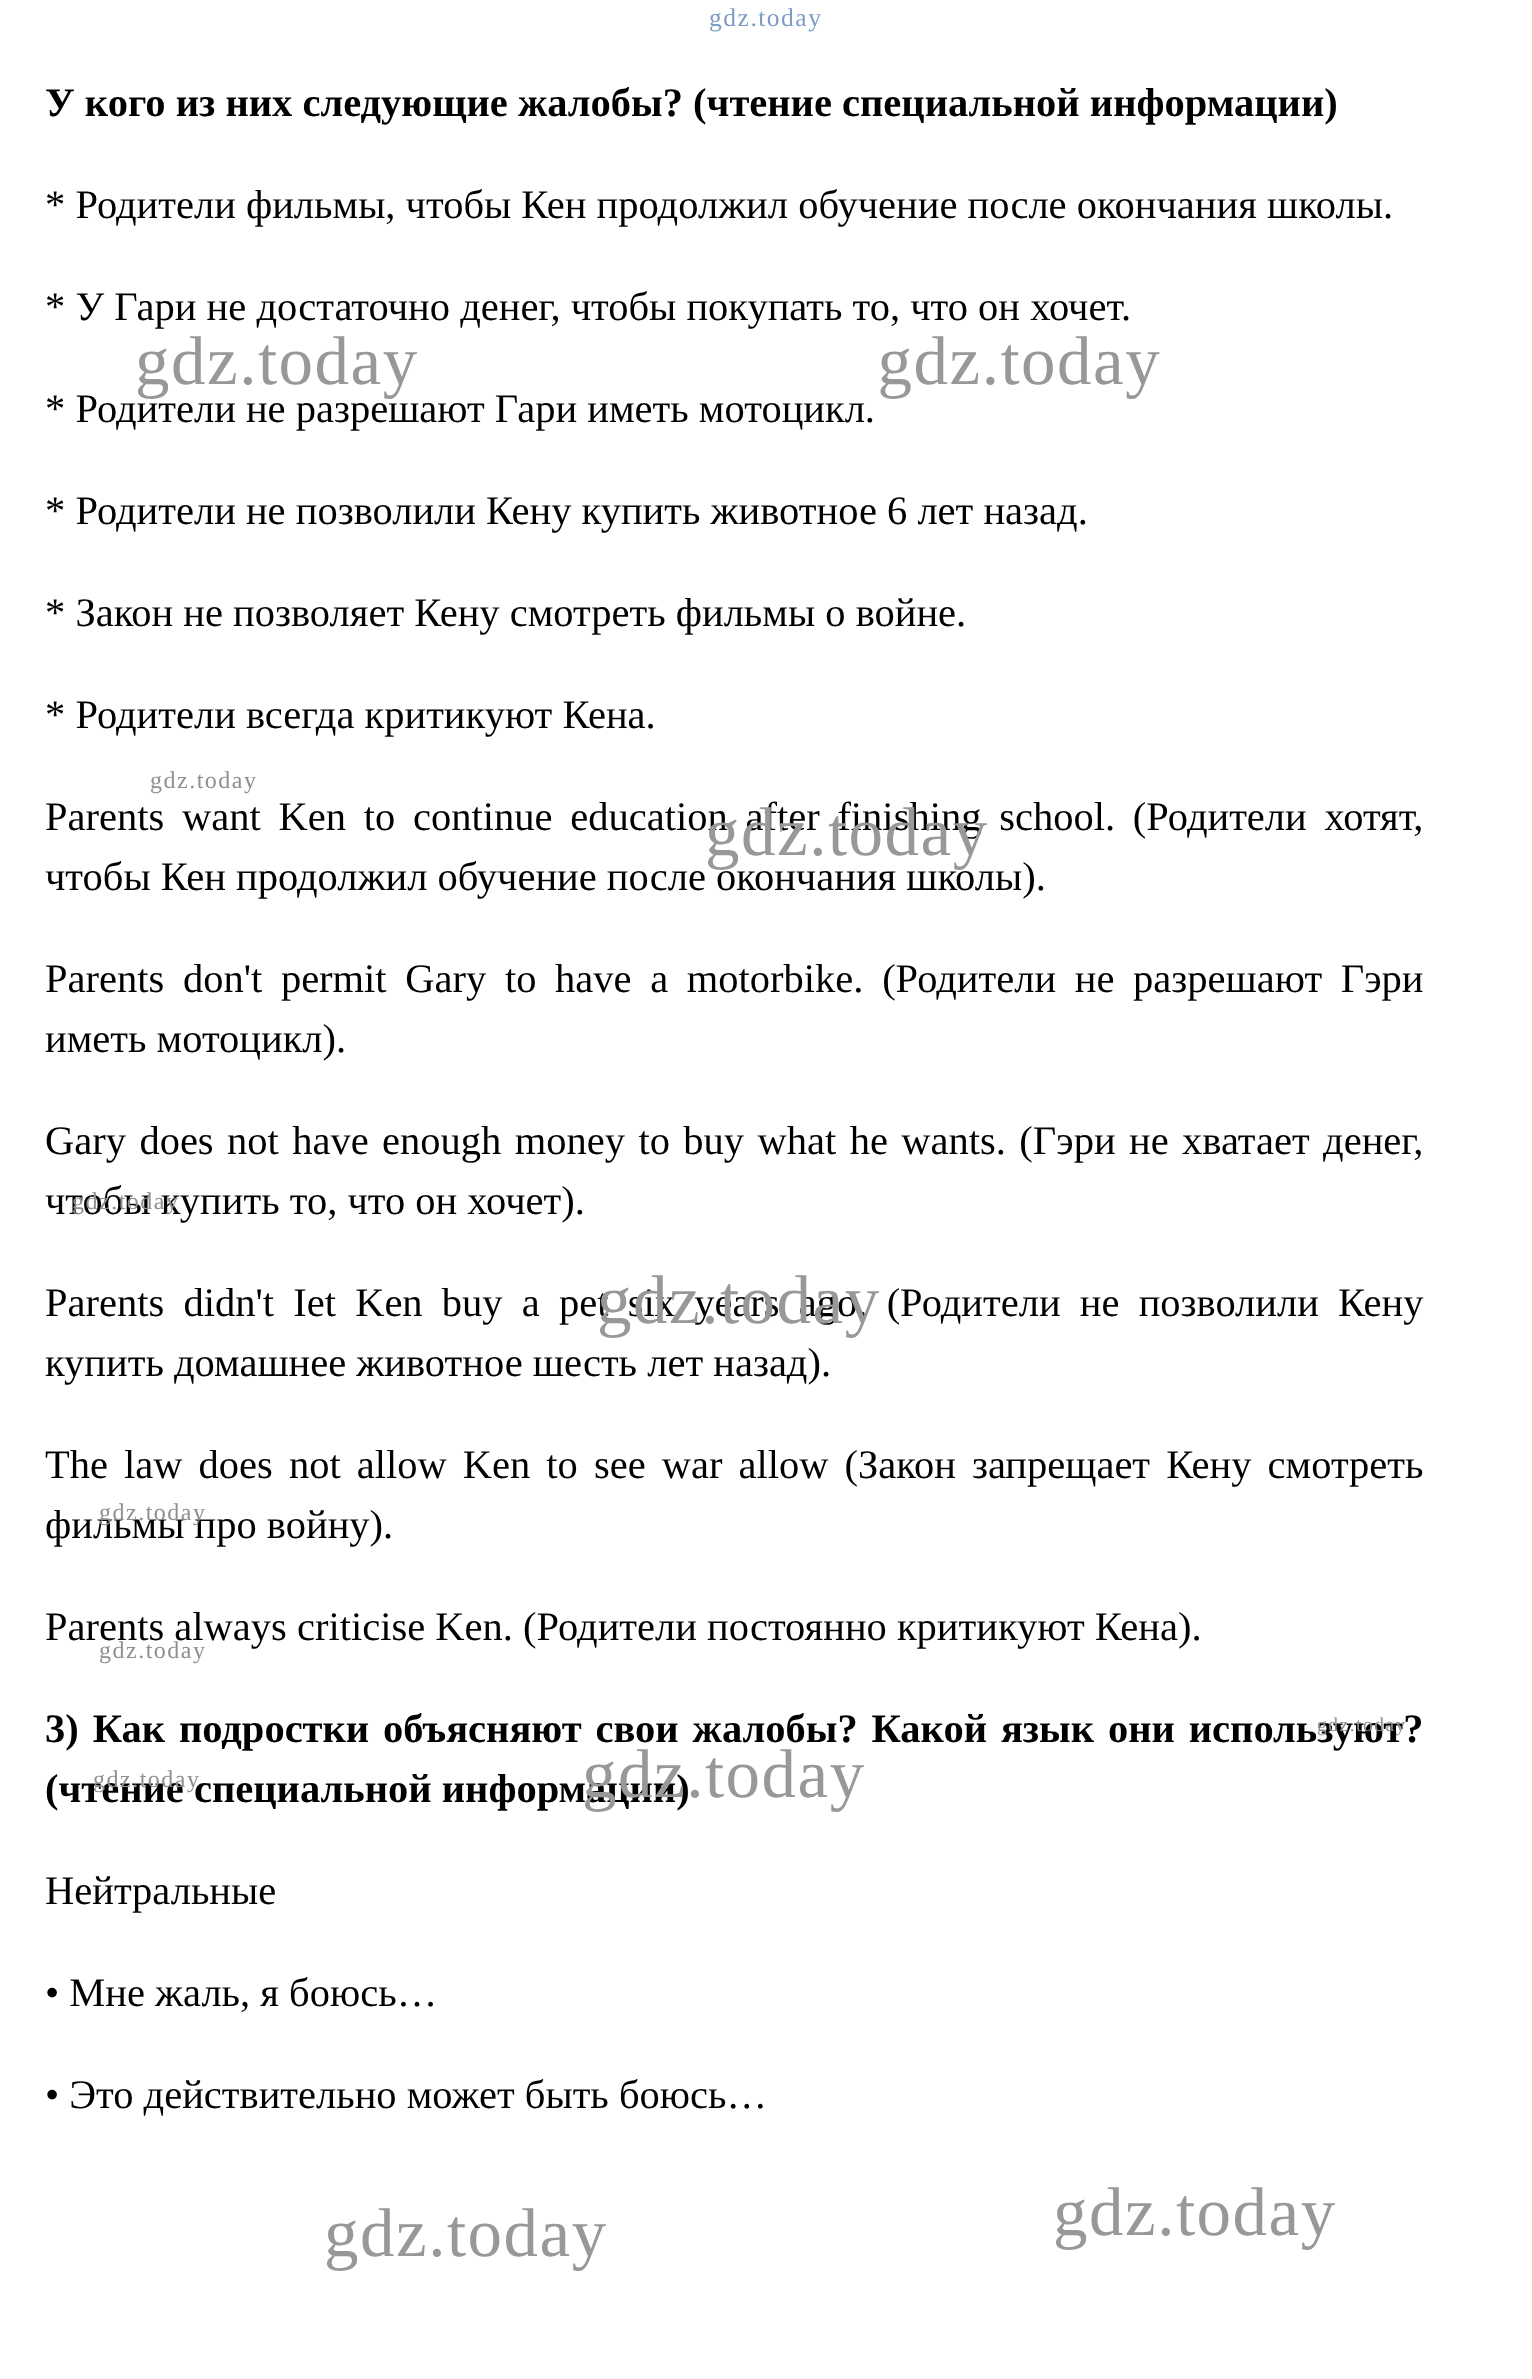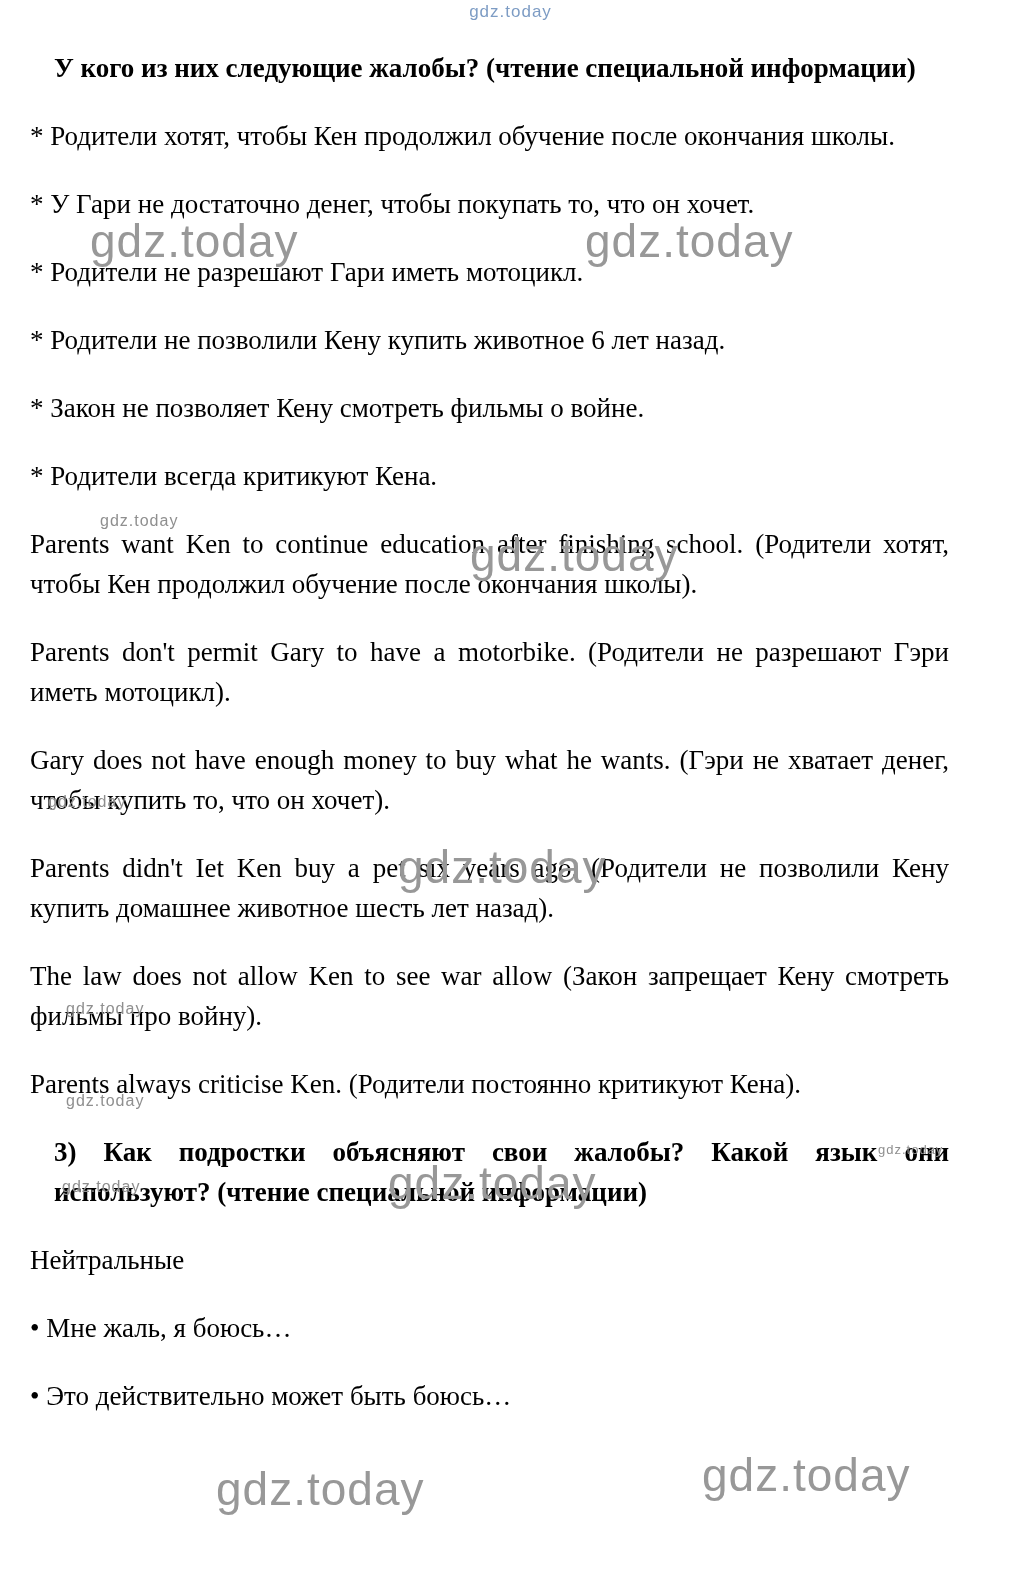--- a/index.html
+++ b/index.html
@@ -19,25 +19,24 @@
     padding: 48px 72px 0 30px;
   }
   .para {
     font-size: 27px;
     line-height: 40px;
     margin: 0 0 28px 0;
     text-align: justify;
   }
   .bold {
     font-weight: bold;
-    margin-left: 24px;
   }
   .wm {
     position: absolute;
-    font-family: Liberation Sans, sans-serif;
+    font-family: Liberation Serif, serif;
     color: #9b9b9b;
     white-space: nowrap;
     letter-spacing: 1px;
     pointer-events: none;
   }
   .wm-lg {
     font-size: 46px;
     color: #989898;
   }
   .wm-sm {
@@ -71,21 +70,21 @@
   <div class="wm wm-sm" style="left:66px; top:1000px;">gdz.today</div>
   <div class="wm wm-sm" style="left:66px; top:1092px;">gdz.today</div>
   <div class="wm wm-xs" style="left:878px; top:1142px;">gdz.today</div>
   <div class="wm wm-lg" style="left:388px; top:1156px;">gdz.today</div>
   <div class="wm wm-sm" style="left:62px; top:1178px;">gdz.today</div>
   <div class="wm wm-lg" style="left:216px; top:1462px;">gdz.today</div>
   <div class="wm wm-lg" style="left:702px; top:1448px;">gdz.today</div>
 
   <p class="para bold">У кого из них следующие жалобы? (чтение специальной информации)</p>
 
-  <p class="para">* Родители хотят, чтобы Кен продолжил обучение после окончания школы.</p>
+  <p class="para">* Родители фильмы, чтобы Кен продолжил обучение после окончания школы.</p>
   <p class="para">* У Гари не достаточно денег, чтобы покупать то, что он хочет.</p>
   <p class="para">* Родители не разрешают Гари иметь мотоцикл.</p>
   <p class="para">* Родители не позволили Кену купить животное 6 лет назад.</p>
   <p class="para">* Закон не позволяет Кену смотреть фильмы о войне.</p>
   <p class="para">* Родители всегда критикуют Кена.</p>
 
   <p class="para">Parents want Ken to continue education after finishing school. (Родители хотят, чтобы Кен продолжил обучение после окончания школы).</p>
   <p class="para">Parents don't permit Gary to have a motorbike. (Родители не разрешают Гэри иметь мотоцикл).</p>
   <p class="para">Gary does not have enough money to buy what he wants. (Гэри не хватает денег, чтобы купить то, что он хочет).</p>
   <p class="para">Parents didn't Iet Ken buy a pet six years ago. (Родители не позволили Кену купить домашнее животное шесть лет назад).</p>

